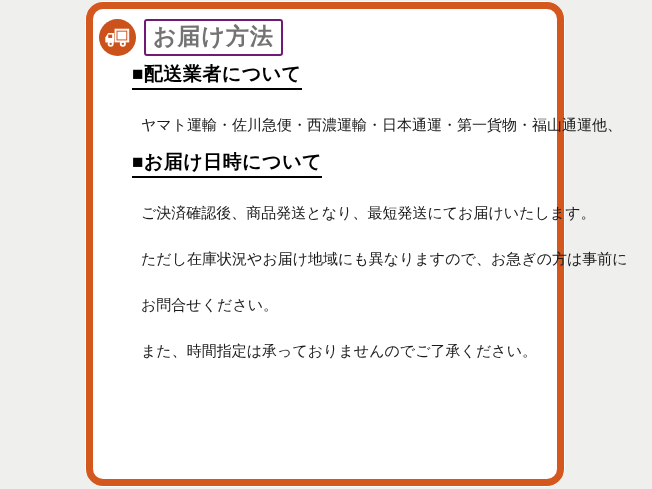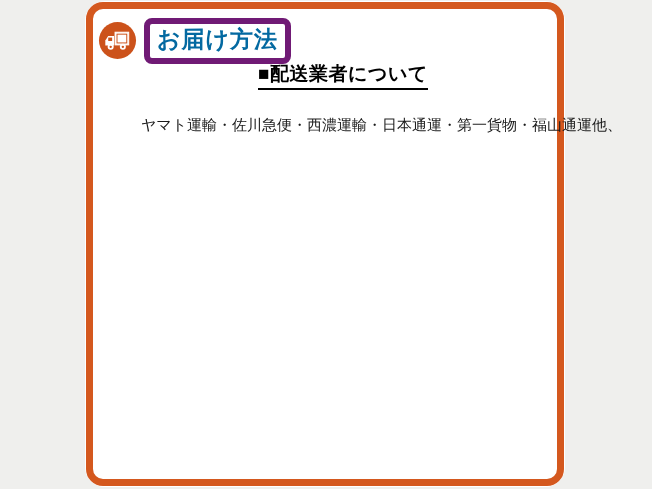--- a/index.html
+++ b/index.html
@@ -33,37 +33,37 @@
     display: flex;
     align-items: center;
     gap: 7px;
   }
   .icon-circle {
     width: 39px;
     height: 39px;
     flex: 0 0 auto;
   }
   .title-box {
-    border: 6px solid #701a75;
-    border-radius: 8px;
+    border: 2px solid #701a75;
+    border-radius: 3px;
     padding: 2px 7px 4px 7px;
     font-size: 23px;
     font-weight: bold;
-    color: #0369a1;
+    color: #737373;
     letter-spacing: 1px;
     line-height: 1.2;
     background: #ffffff;
   }
   .content {
     position: absolute;
     top: 61px;
     left: 47px;
     width: 422px;
   }
-  .section { margin-bottom: 12px; text-align: center; }
+  .section { margin-bottom: 12px; }
   .section + .section { margin-top: 14px; }
   .section-heading {
     display: inline-block;
     font-size: 19px;
     font-weight: bold;
     color: #000000;
     letter-spacing: 0.5px;
     border-bottom: 2px solid #000000;
     padding-bottom: 2px;
     line-height: 1.25;
@@ -106,15 +106,24 @@
   <div class="content">
 
     <div class="section">
       <span class="section-heading">■配送業者について</span>
       <div class="section-body">
         <div class="body-line">ヤマト運輸・佐川急便・西濃運輸・日本通運・第一貨物・福山通運他、</div>
       </div>
     </div>
 
 
+    <div class="section">
+      <span class="section-heading">■お届け日時について</span>
+      <div class="section-body">
+        <div class="body-line">ご決済確認後、商品発送となり、最短発送にてお届けいたします。</div>
+        <div class="body-line">ただし在庫状況やお届け地域にも異なりますので、お急ぎの方は事前に</div>
+        <div class="body-line">お問合せください。</div>
+        <div class="body-line">また、時間指定は承っておりませんのでご了承ください。</div>
+      </div>
+    </div>
 
   </div>
 </div>
 
 </body></html>

